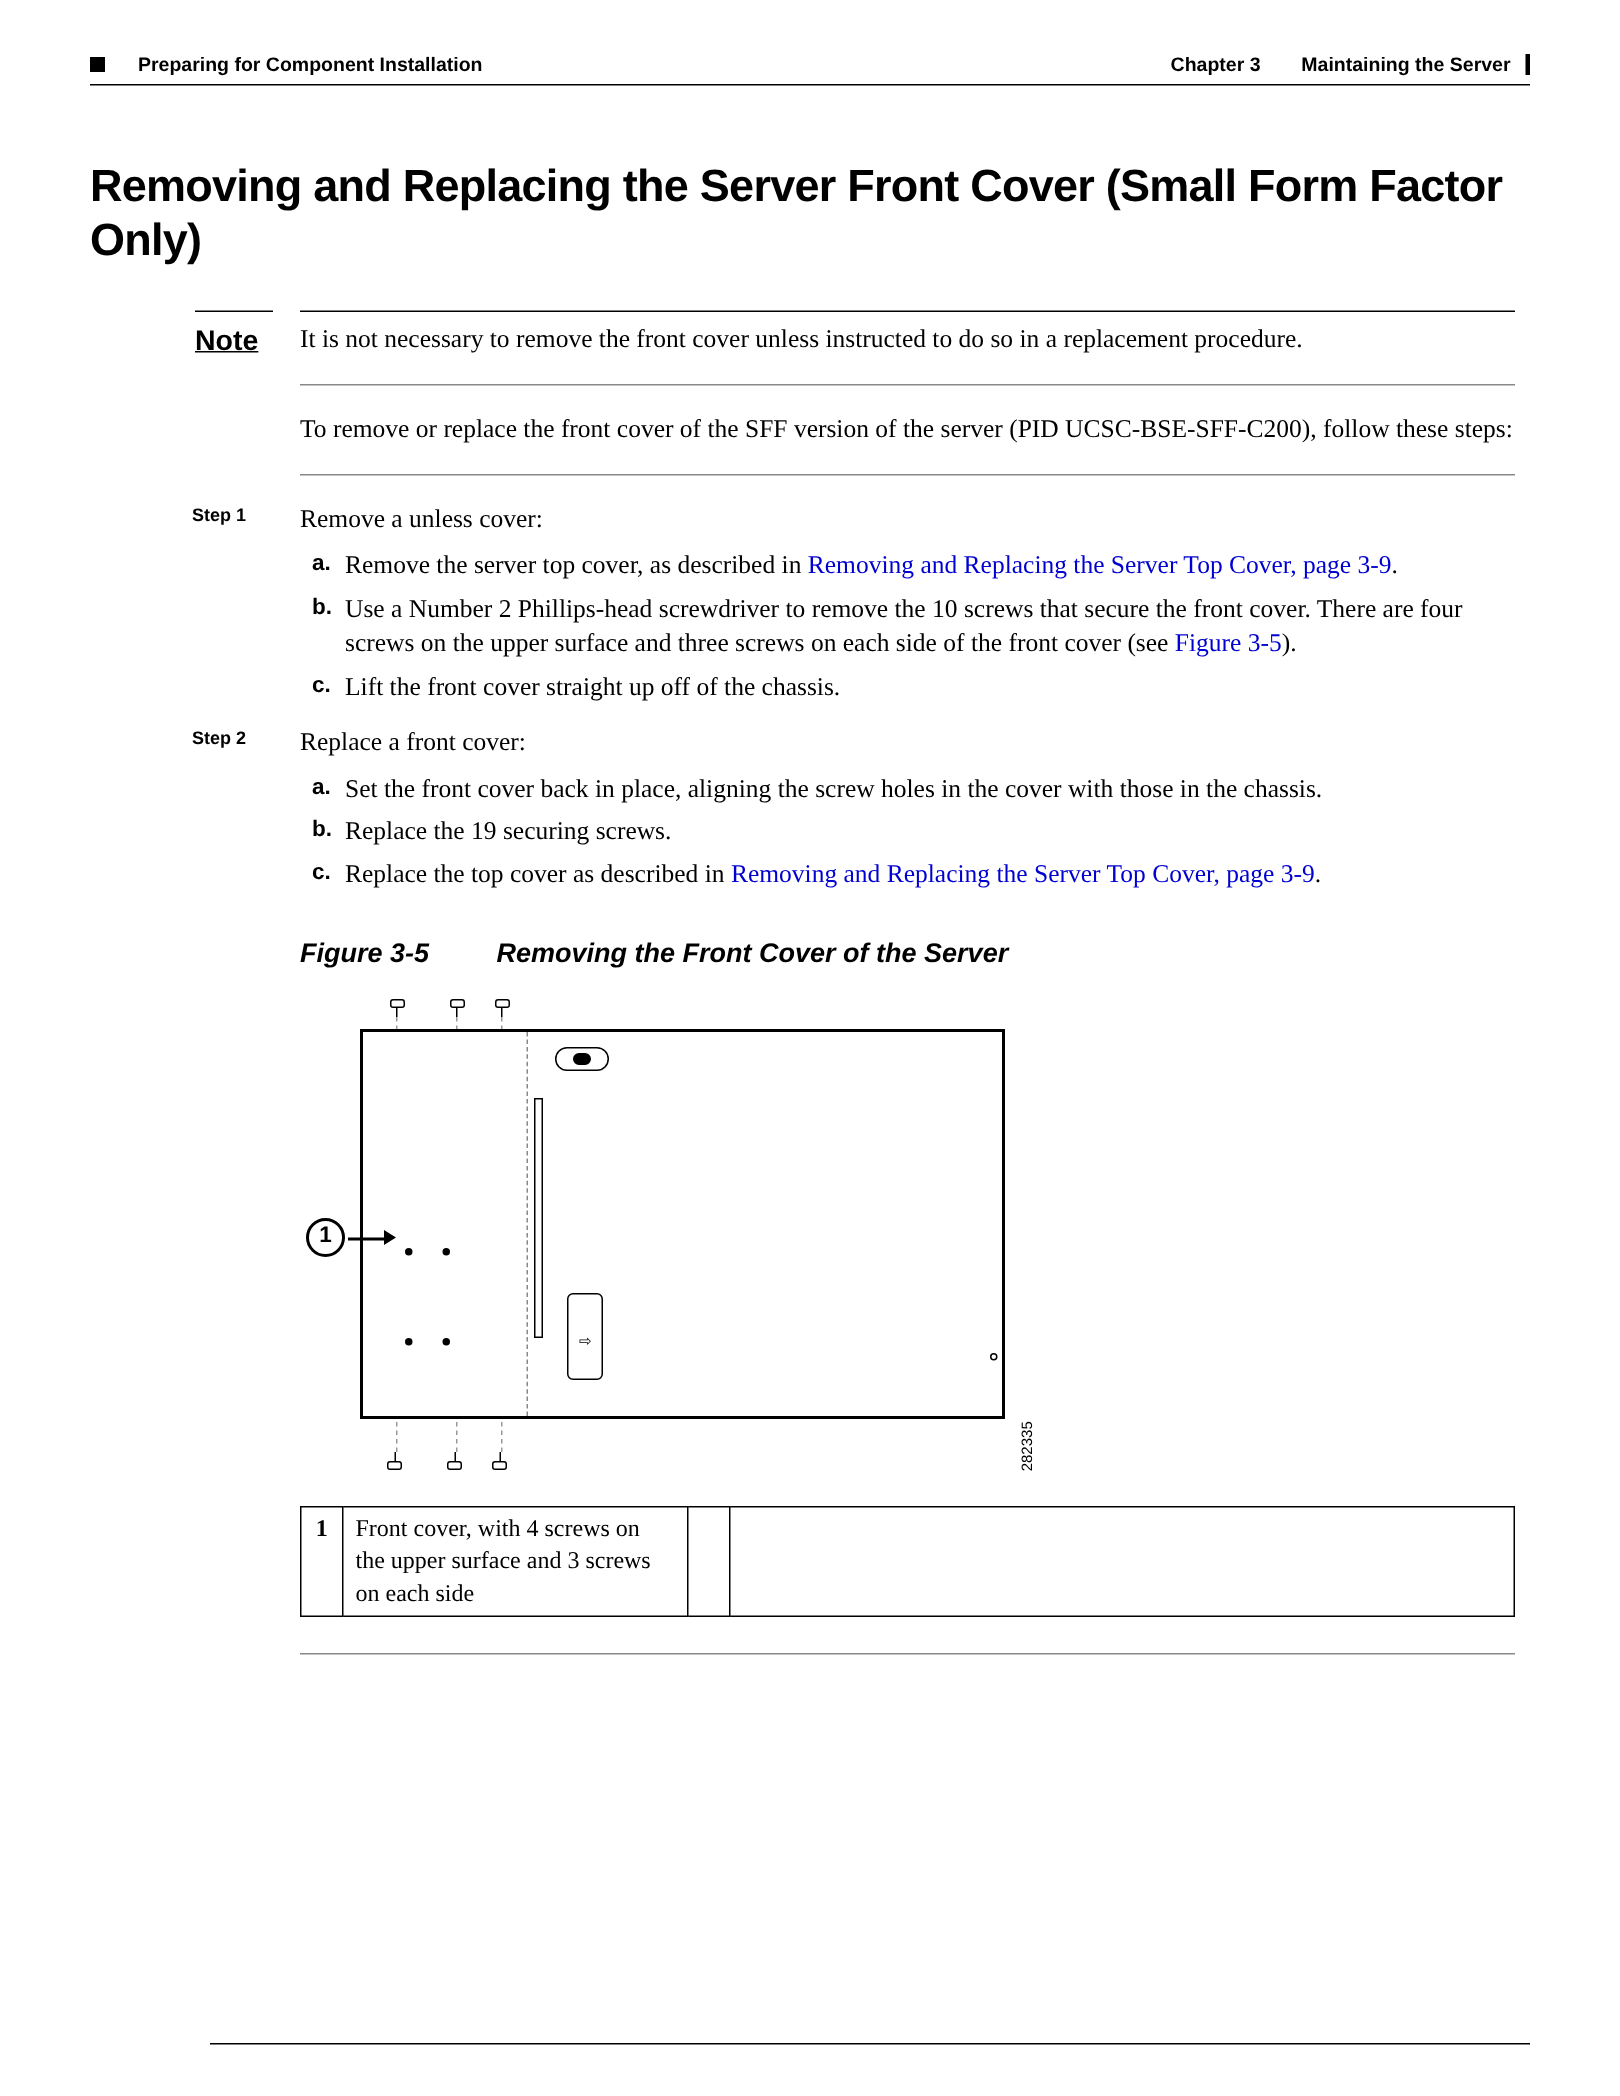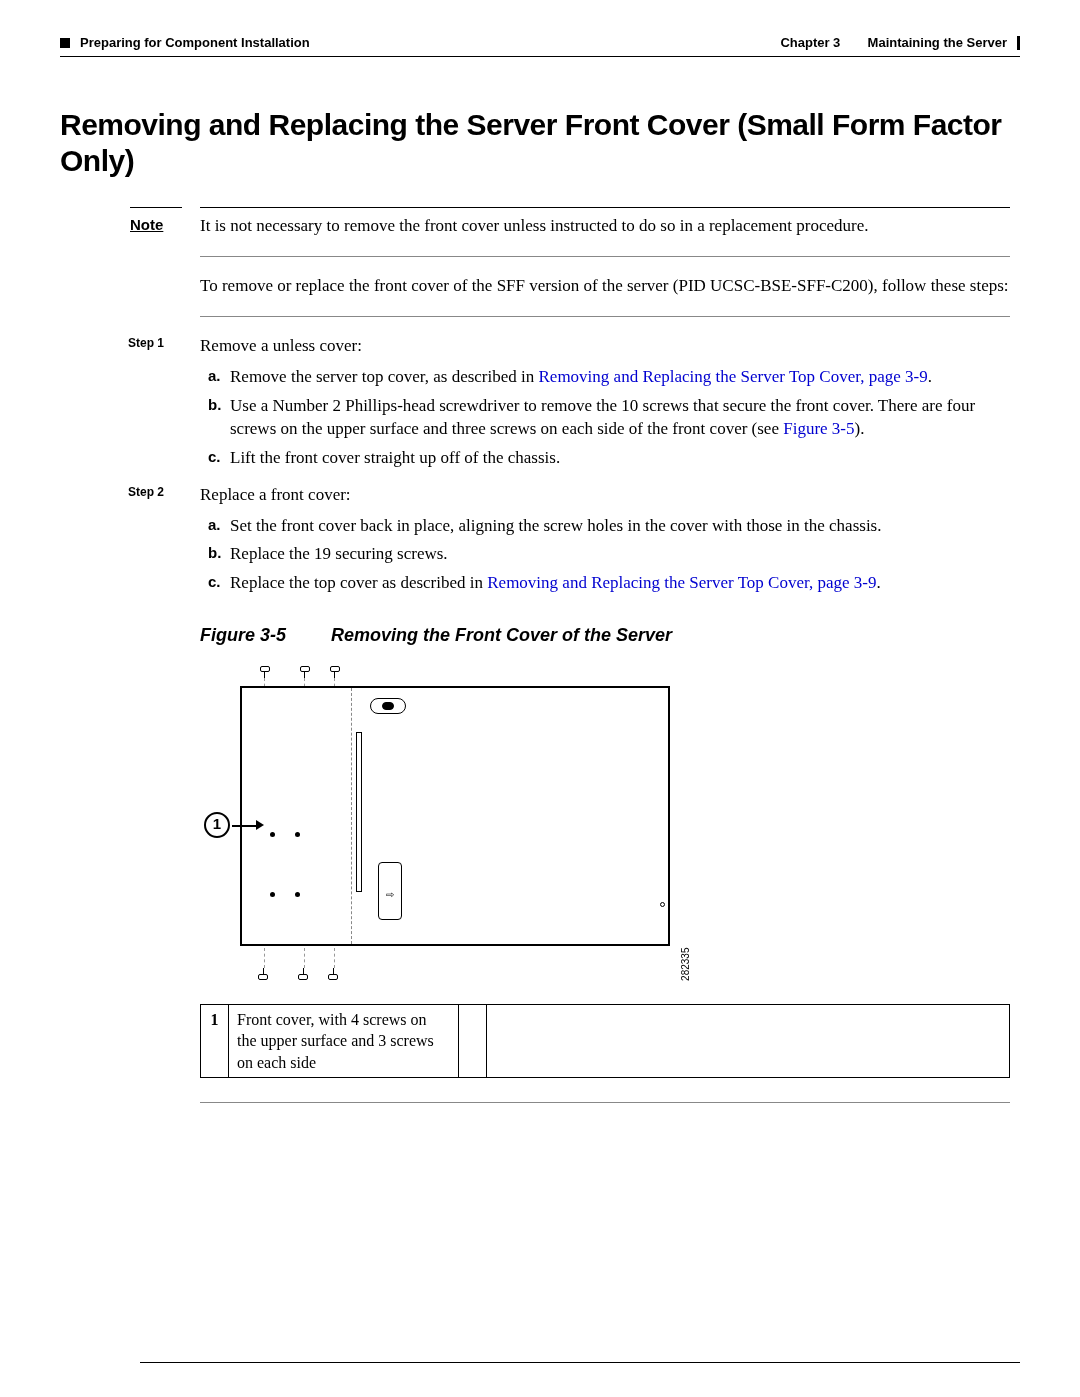--- a/index.html
+++ b/index.html
@@ -18,42 +18,42 @@
   }
   .header-row {
     display: flex;
     justify-content: space-between;
     align-items: center;
     font-family: Arial, Helvetica, sans-serif;
     font-size: 13px;
     font-weight: bold;
     margin-bottom: 6px;
   }
-  .header-left { display: flex; align-items: center; gap: 10px; }
+  .header-left { display: flex; align-items: center; gap: 22px; }
   .header-right { display: flex; align-items: center; gap: 10px; }
   .sq { width: 10px; height: 10px; background: #000; }
   .bar-v { width: 3px; height: 14px; background: #000; }
   .header-rule { border-top: 1px solid #000; margin-bottom: 50px; }
   h1.title {
     font-family: Arial, Helvetica, sans-serif;
     font-weight: bold;
     font-size: 30px;
     margin-bottom: 36px;
     line-height: 1.2;
     letter-spacing: -0.5px;
   }
   .content { margin-left: 140px; margin-right: 10px; font-size: 17px; line-height: 1.35; }
   .note-block { position: relative; margin-bottom: 18px; }
   .note-label {
     position: absolute;
     left: -70px;
     top: 0;
     font-family: Arial, Helvetica, sans-serif;
     font-weight: bold;
-    font-size: 15px;
+    font-size: 19px;
     text-decoration: underline;
   }
   .note-rule-top { border-top: 1px solid #000; width: 52px; position: absolute; left: -70px; top: -8px; }
   .note-rule-long { border-top: 1px solid #000; position: absolute; left: 0; right: 0; top: -8px; }
   .intro-rule { border-top: 1px solid #888; margin: 18px 0; }
   .intro { margin-bottom: 6px; }
   .step-row { margin-top: 14px; position: relative; }
   .step-label {
     position: absolute;
     left: -72px;

